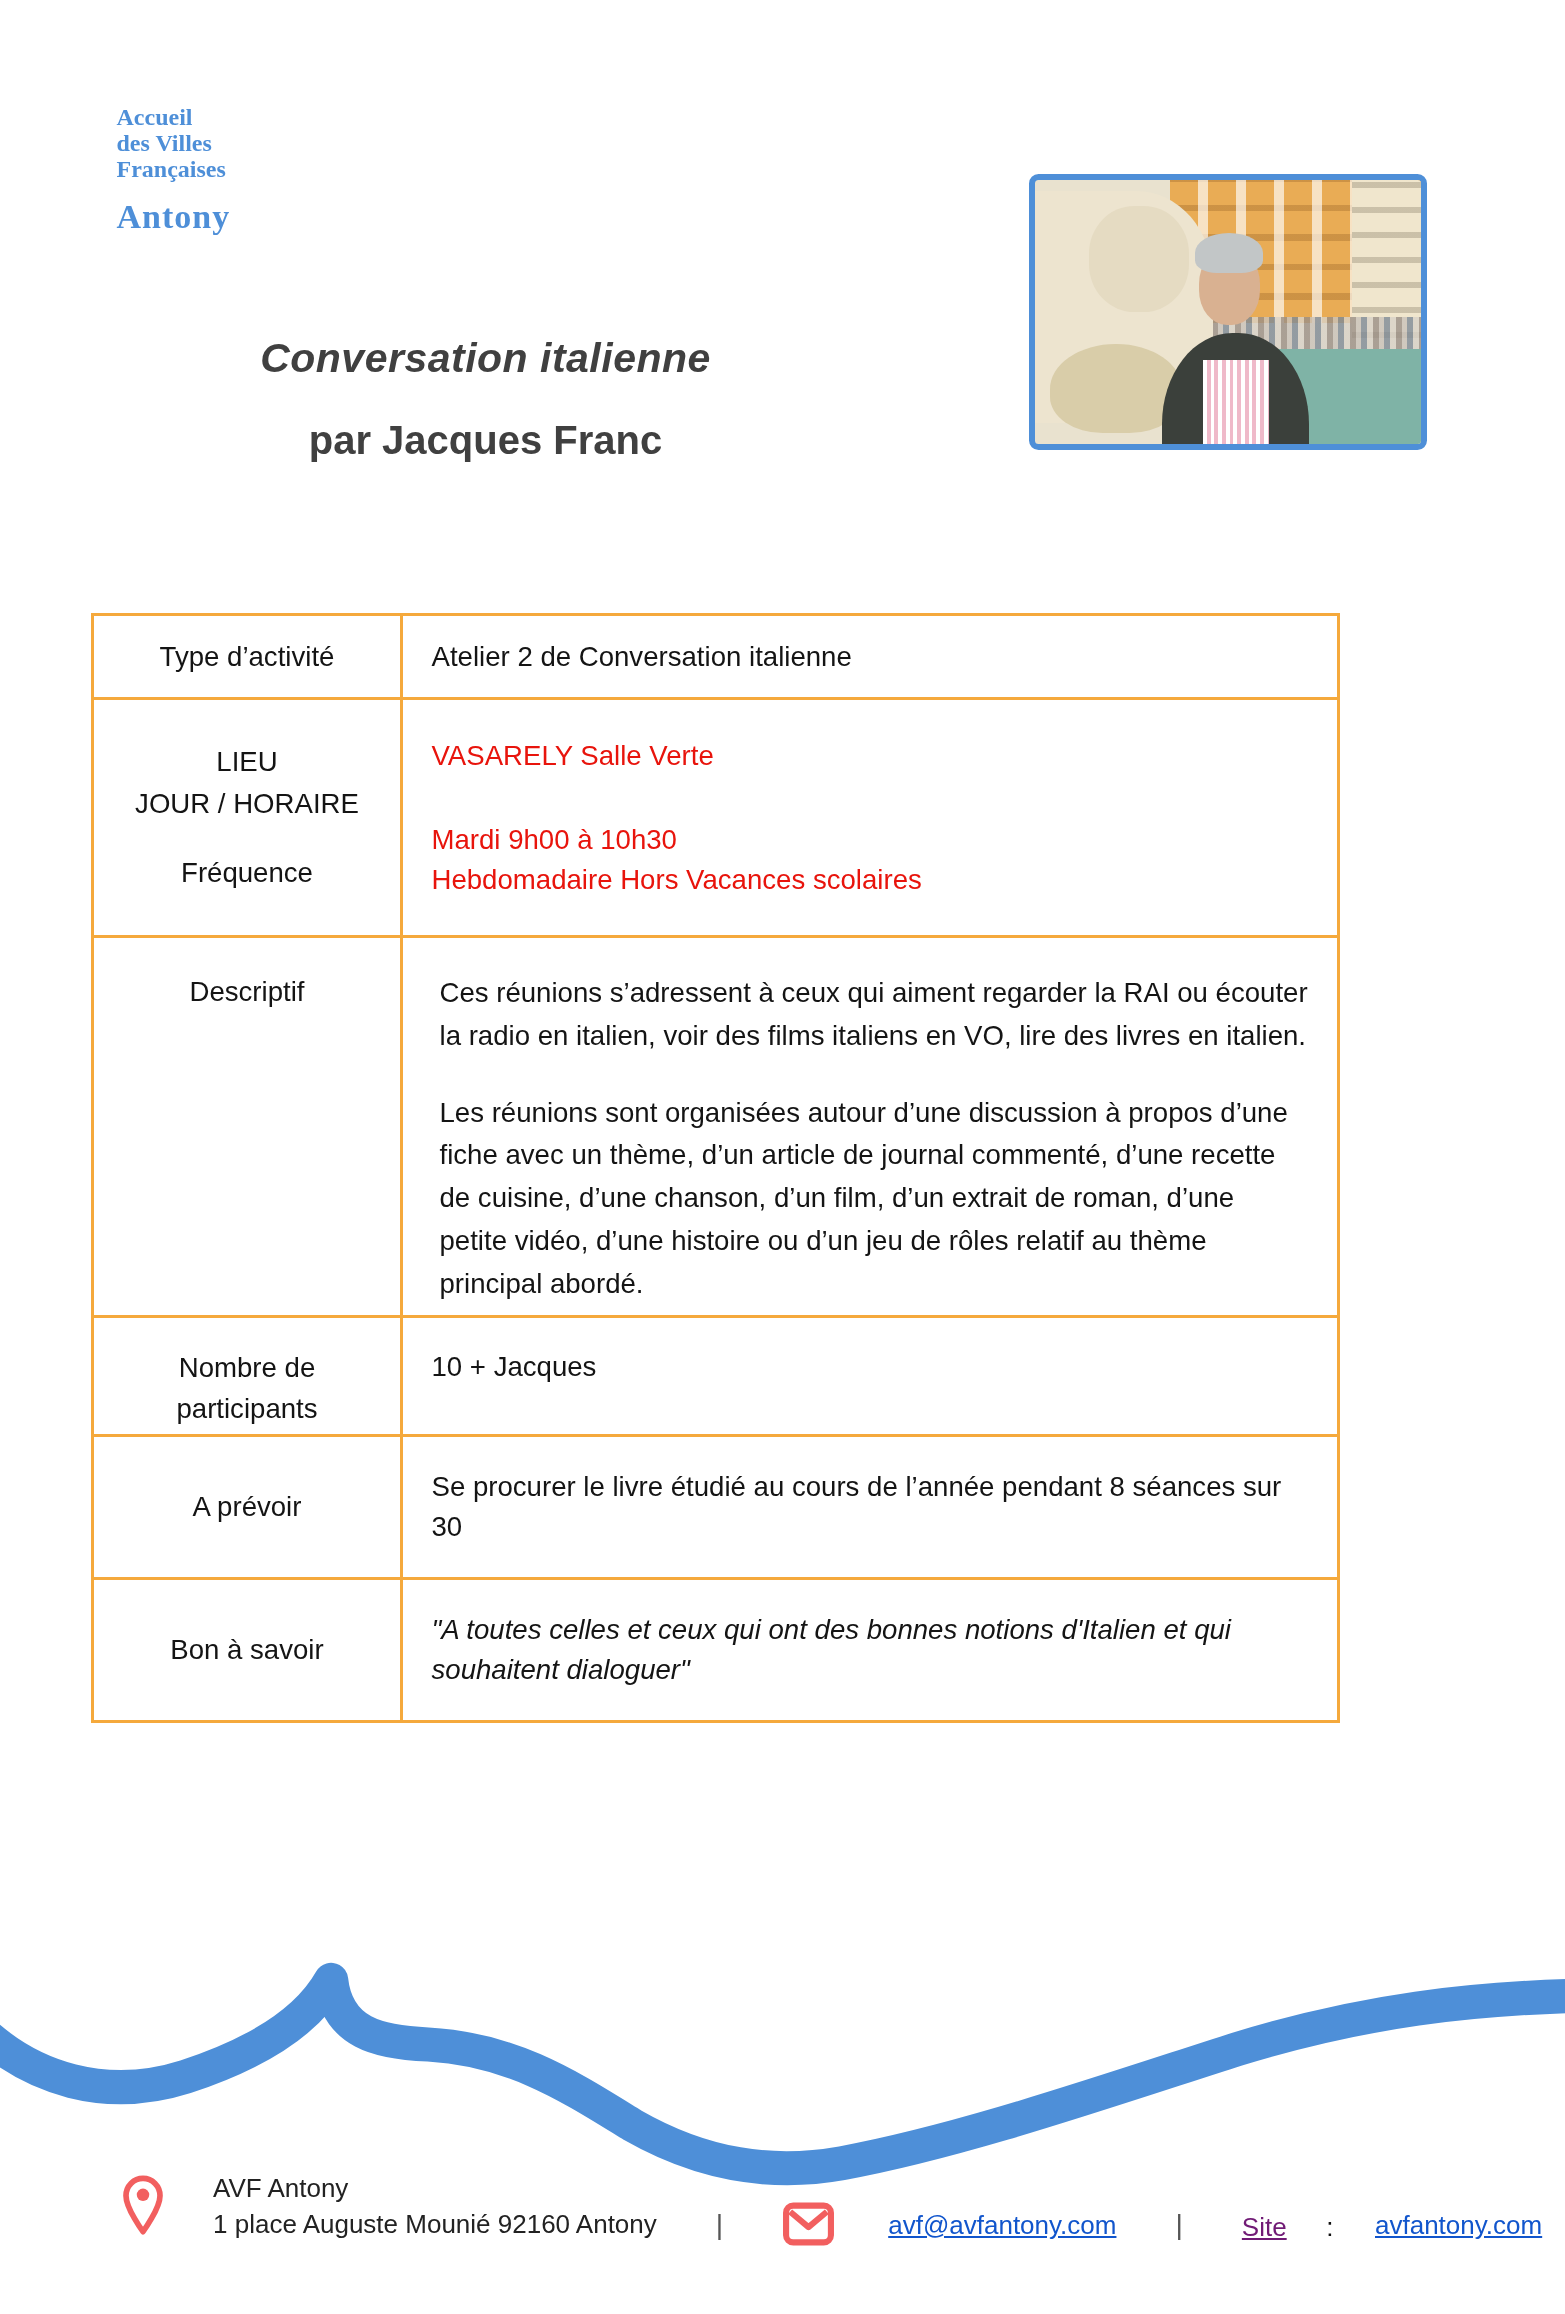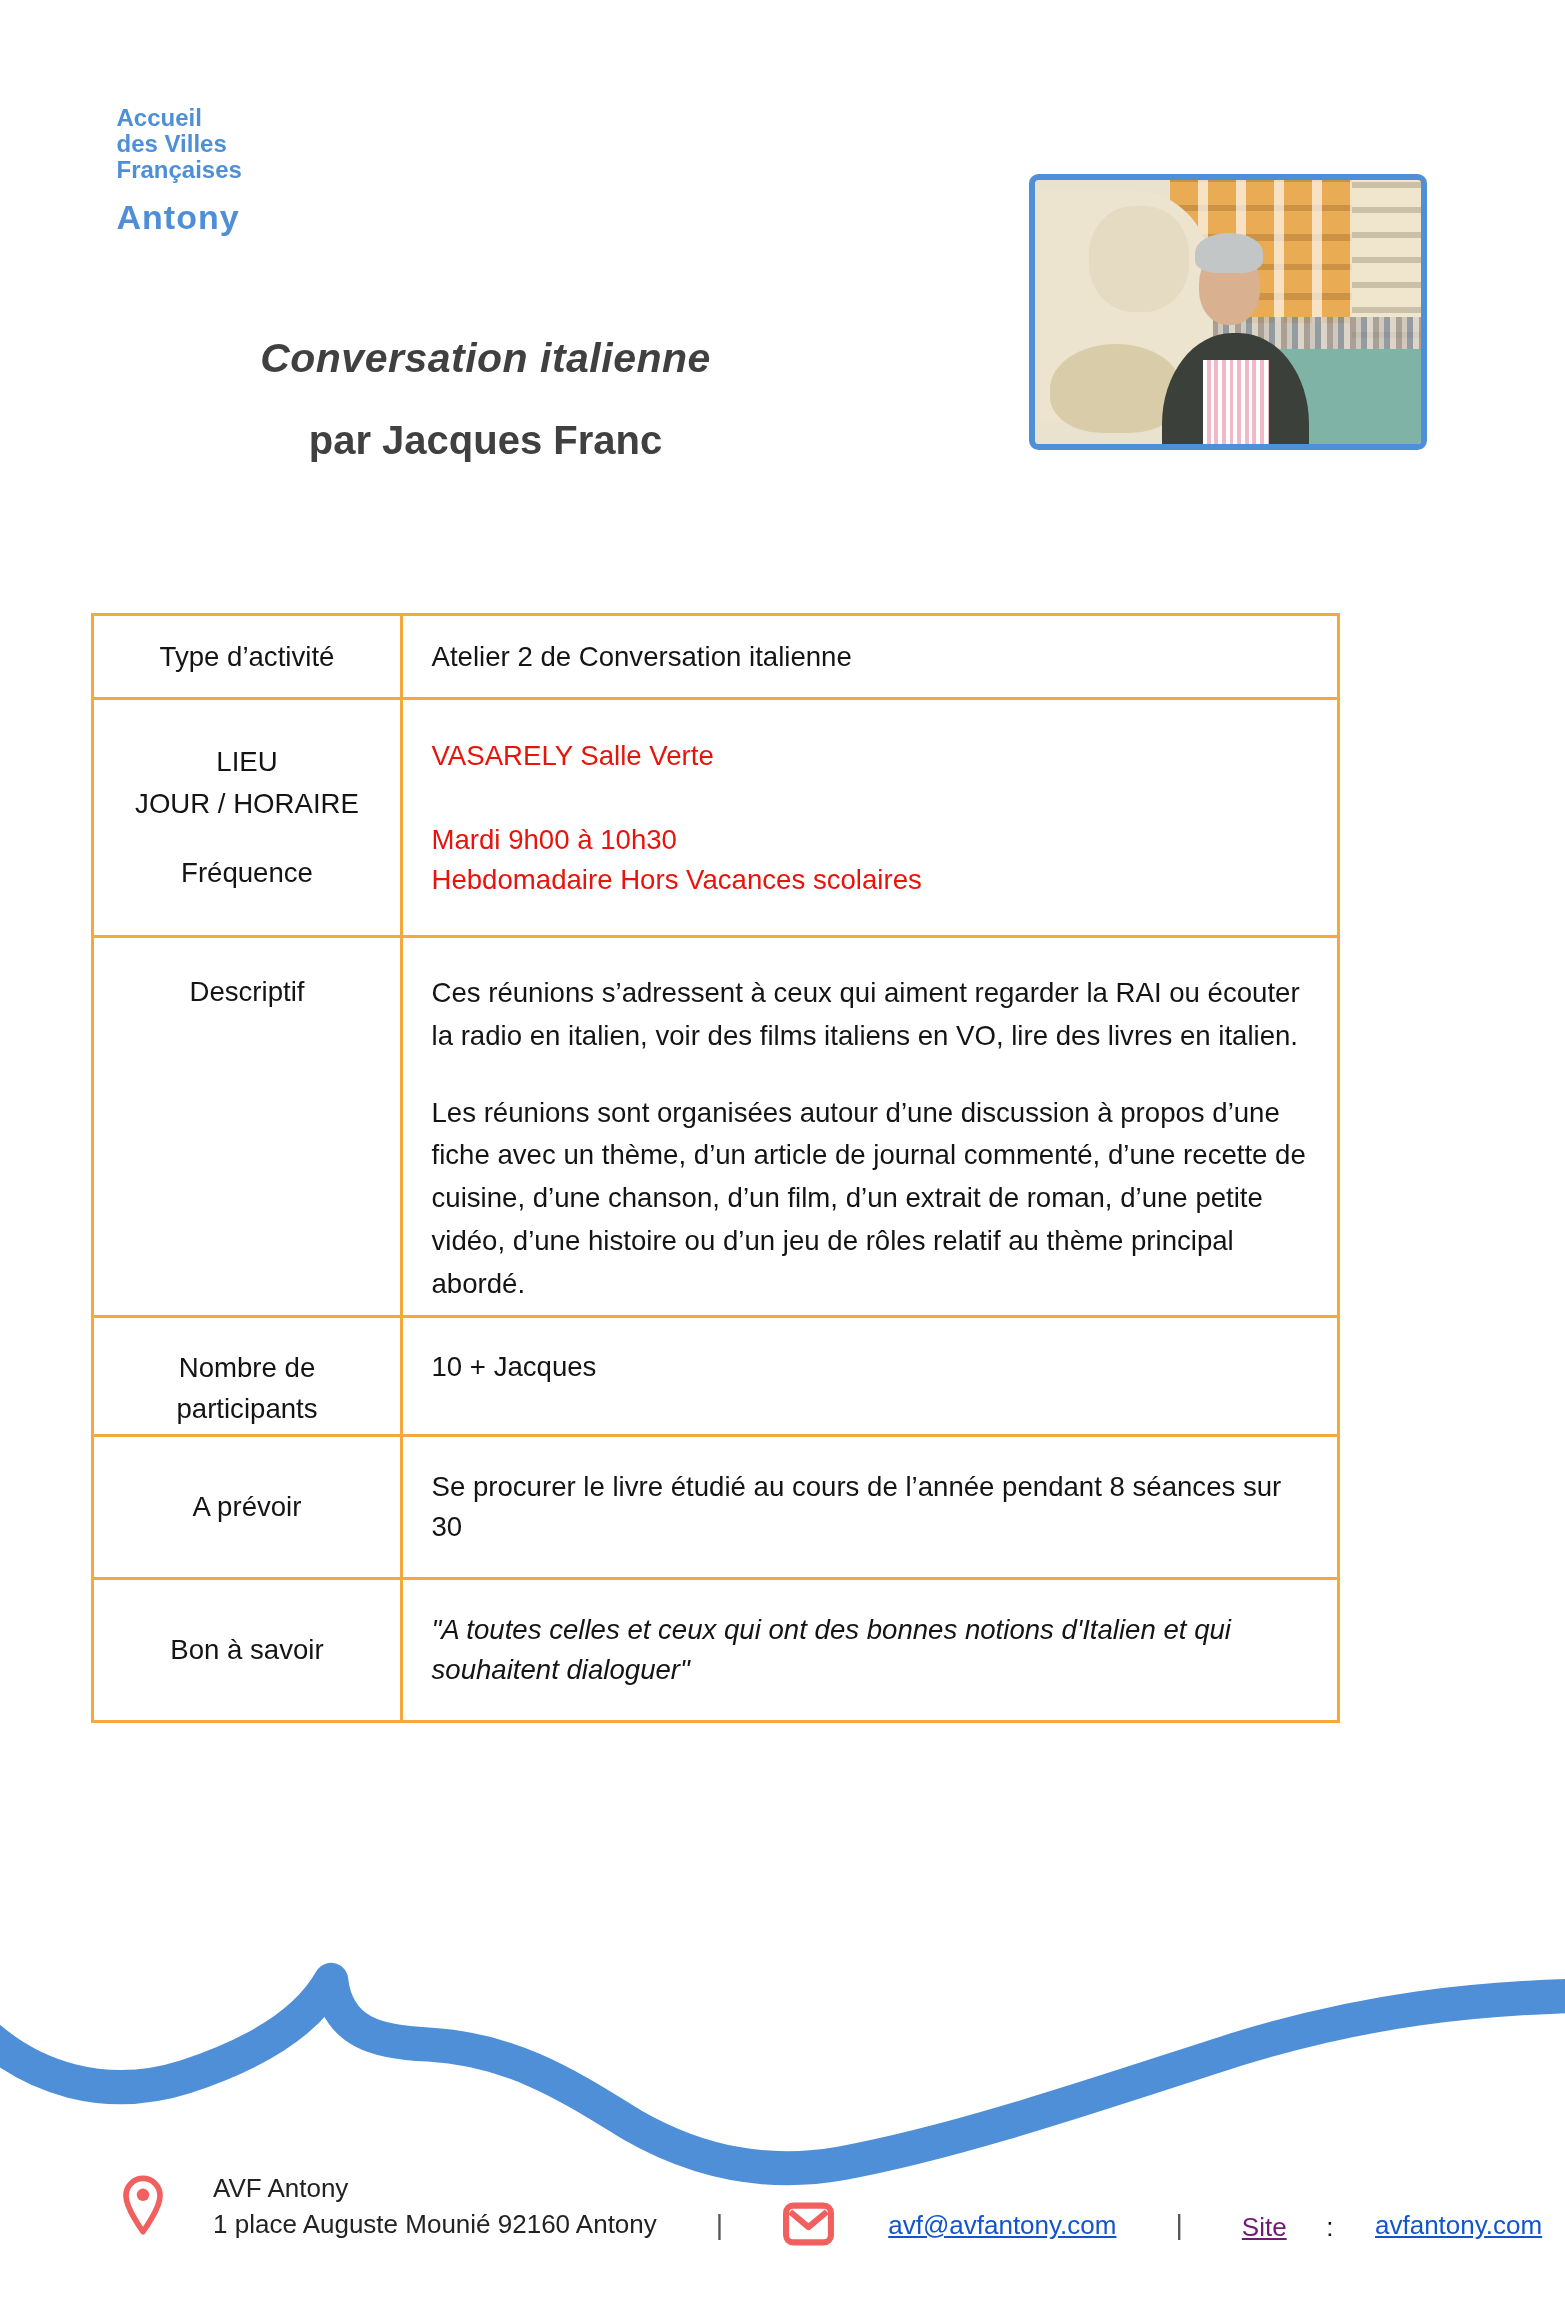--- a/index.html
+++ b/index.html
@@ -8,21 +8,21 @@
     width:1566px; height:2314px; position:relative; background:#ffffff;
     font-family:"Liberation Sans", sans-serif; overflow:hidden; color:#111;
   }
 
   
   .logo { position:absolute; left:88px; top:84px; display:flex; }
   .logo-mark { font-size:145px; font-weight:800; line-height:1; letter-spacing:-13.3px; }
   .logo-mark .l-a { color:#F4555E; }
   .logo-mark .l-v { color:#4E8FD8; }
   .logo-mark .l-f { color:#F7A823; }
-  .logo-right { margin-left:28.5px; padding-top:21px; color:#4E8FD8; }
+  .logo-right { margin-left:28.5px; padding-top:21px; color:#4E8FD8;font-family:Liberation Serif, serif; }
   .logo-org div { font-size:24px; font-weight:700; line-height:1.08; }
   .logo-city { font-size:34px; font-weight:800; margin-top:15px; letter-spacing:1px; }
 
   
   .titles { position:absolute; left:143px; top:335px; width:685px; text-align:center; color:#404040; }
   .title-main { font-size:41px; font-weight:800; font-style:italic; letter-spacing:0.5px; }
   .title-sub  { font-size:40px; font-weight:800; margin-top:36px; }
 
   
   .photo-frame {
@@ -61,21 +61,21 @@
     padding:0 28.5px; vertical-align:middle; line-height:1.45;
   }
   .col-label { width:309px; text-align:center; }
   .cell-center { text-align:left; }
   .red  { color:#E8140C; }
   .bold { font-weight:400;margin-top:27px; }
   .gap-after { margin-bottom:44px; }
   .v-top { vertical-align:top !important; }
   .pad-top { padding-top:28.5px !important; }
   .pad-top-lg { padding-top:34px !important; }
-  .desc p { margin:0 0 34px 0; line-height:1.55; }
+  .desc p { margin:0 0 34px 8px; line-height:1.55; }
   .desc p:last-child { margin-bottom:0; }
   .label-stack div { line-height:1.5; }
   .label-freq { margin-top:28.5px; }
   .quote { font-style:italic; }
 
   
   .wave { position:absolute; left:0; top:1921px; width:1566px; height:380px; }
 
   
   .footer {

